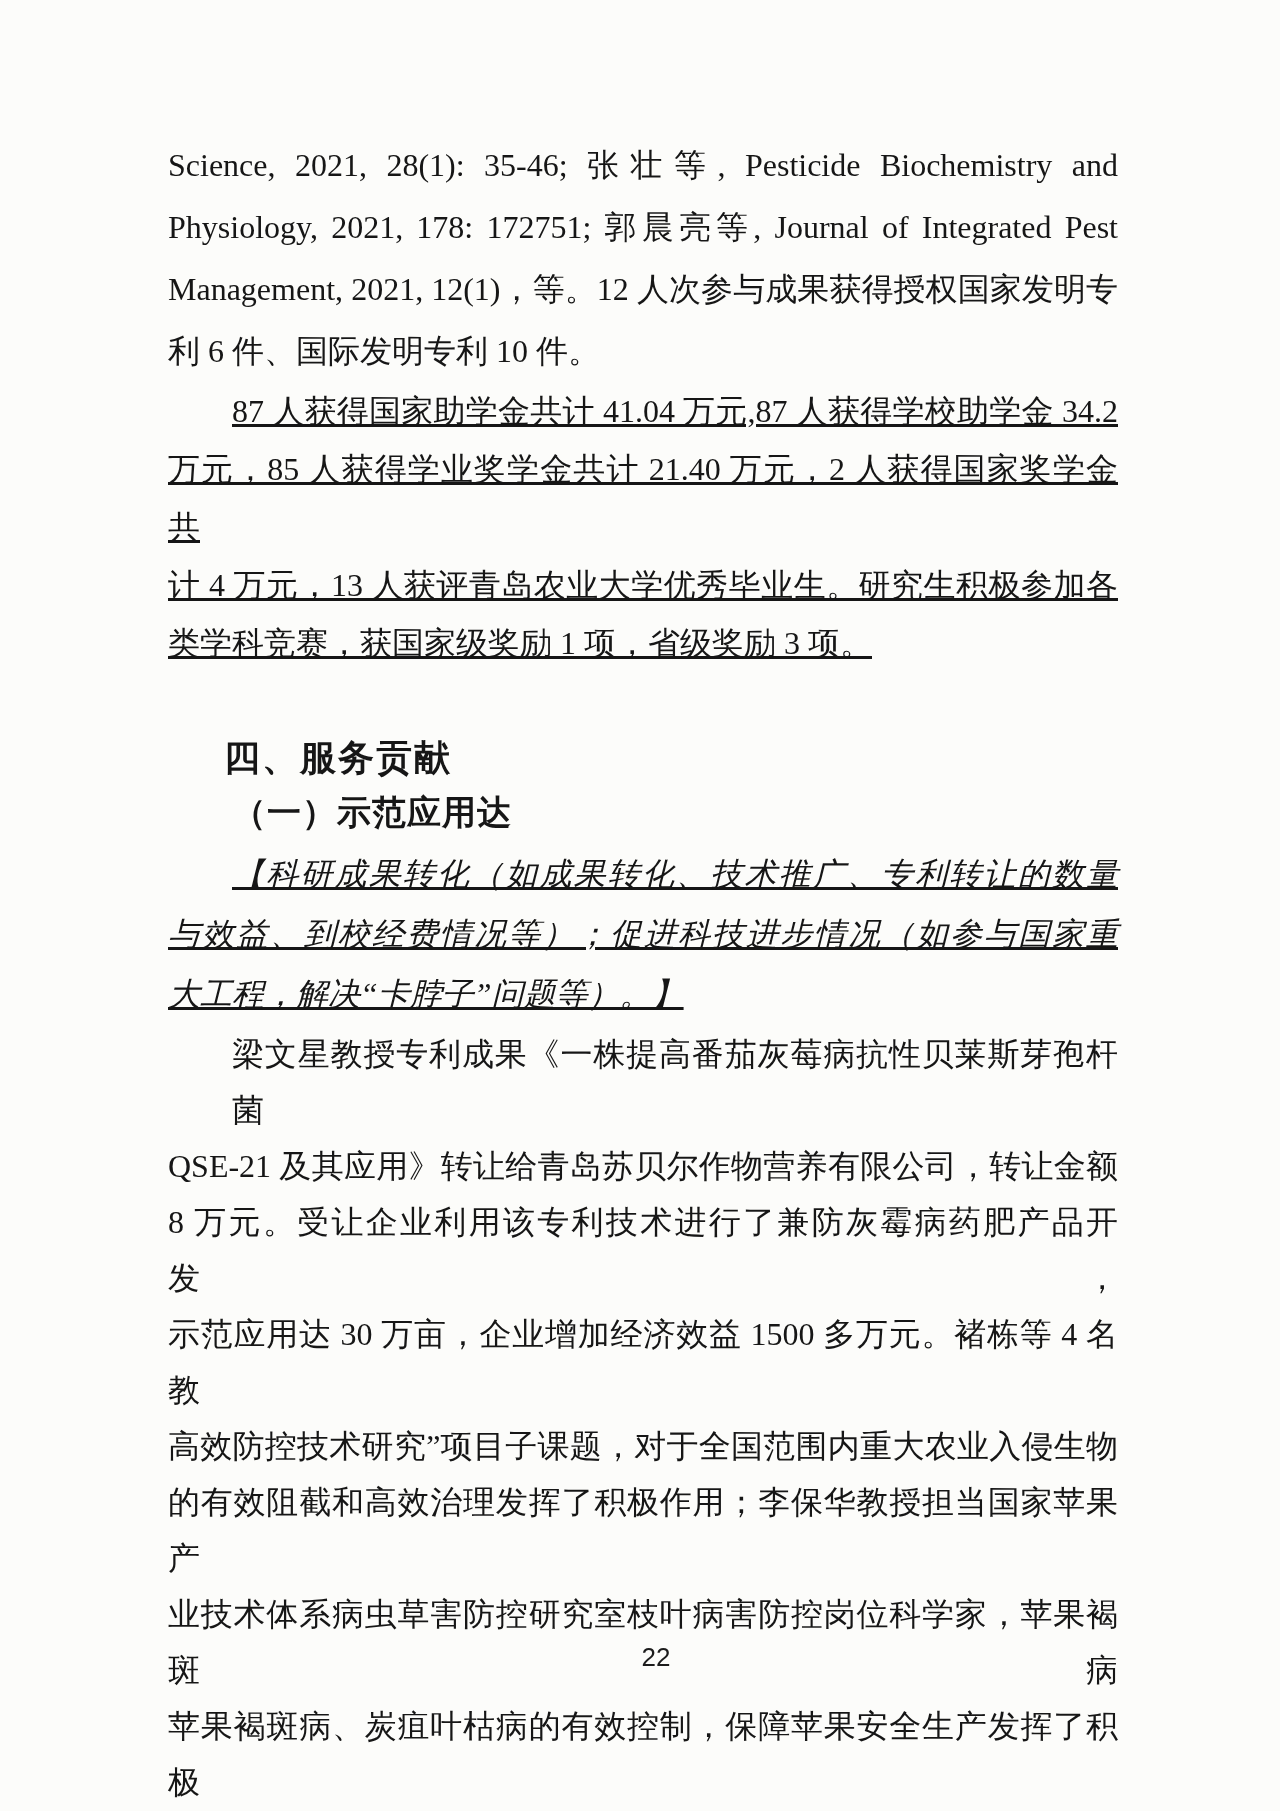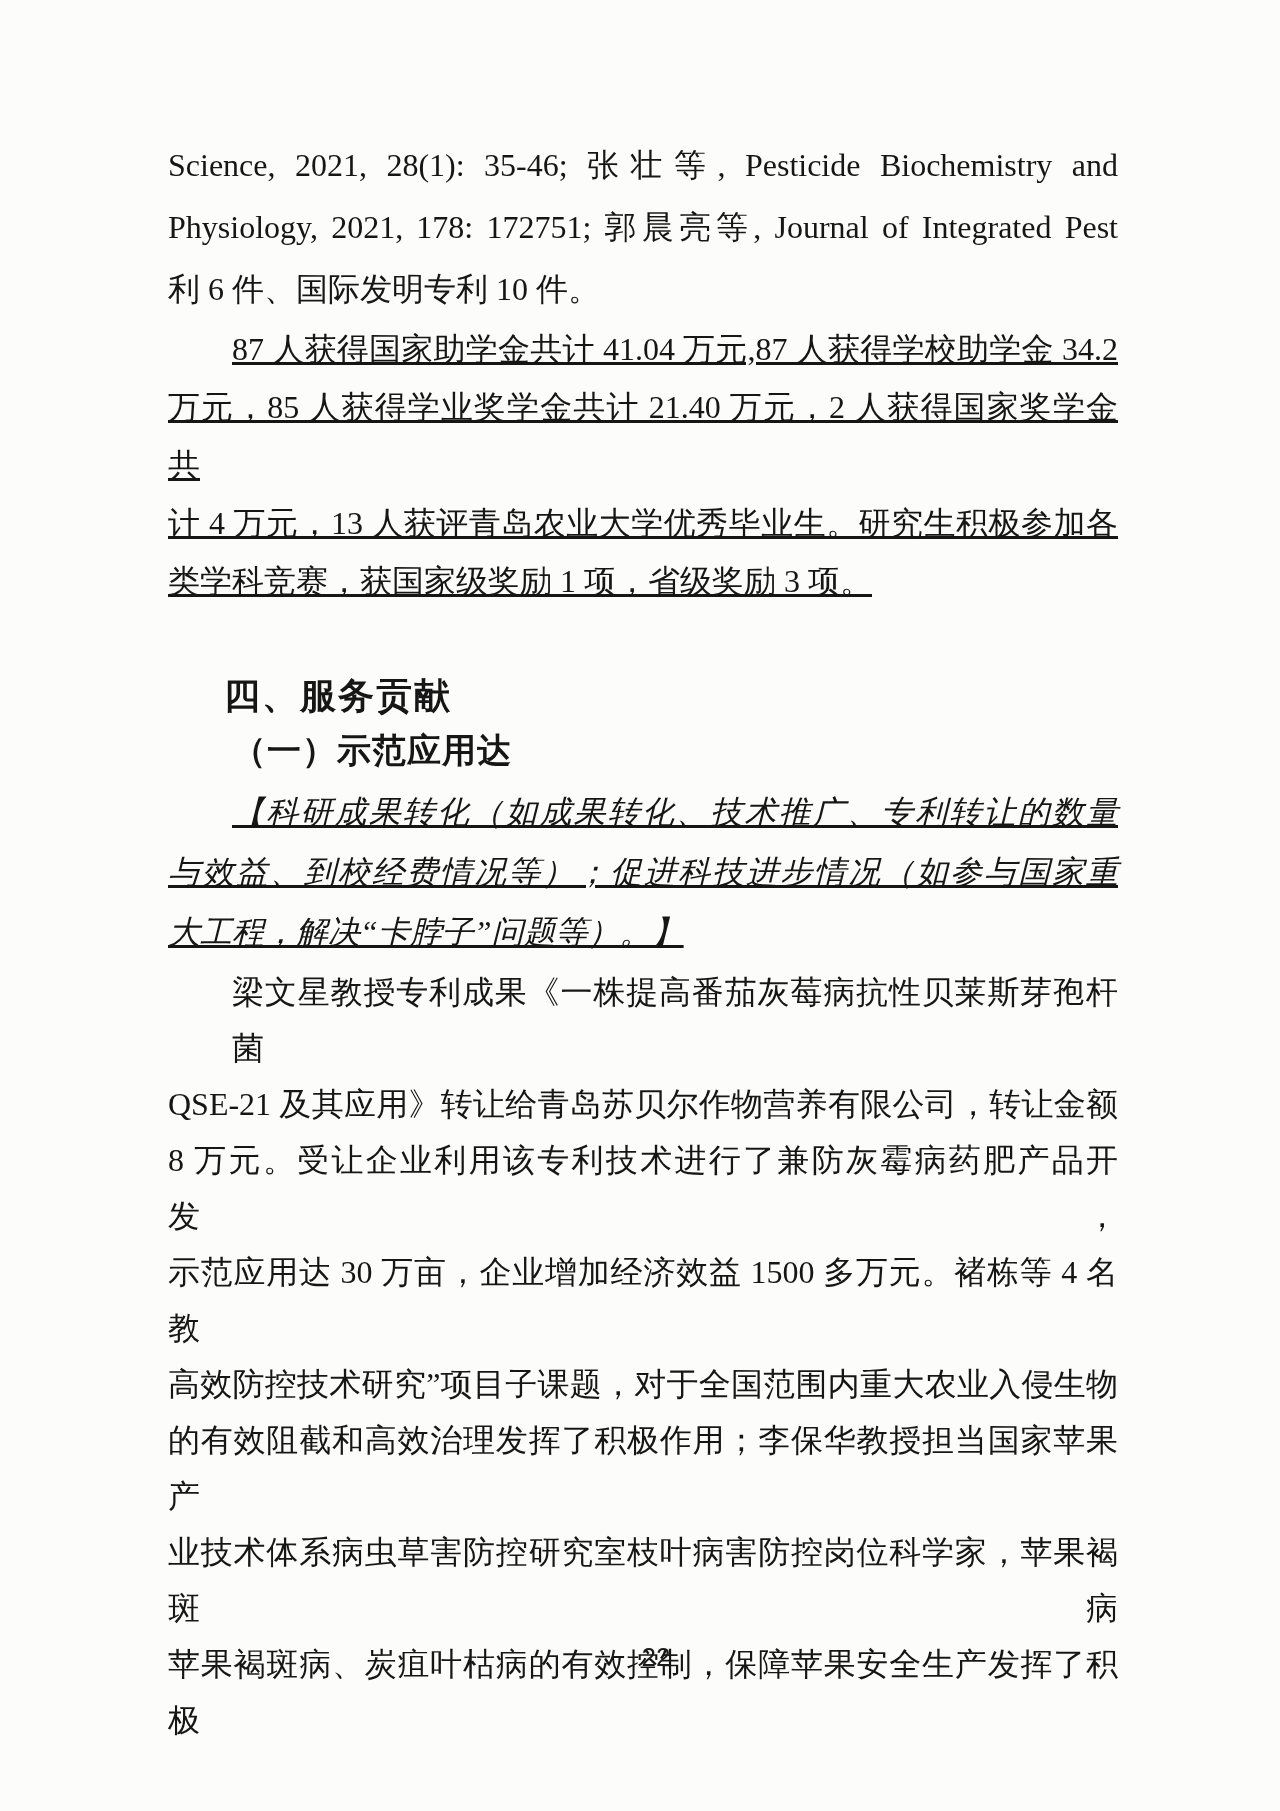--- a/index.html
+++ b/index.html
@@ -82,20 +82,21 @@
 </style>
 </head>
 <body>
 
 <div class="page">
   <div class="body">
 
     <div class="para-pub">
       <div class="line jline">Science, 2021, 28(1): 35-46; 张壮等, Pesticide Biochemistry and</div>
       <div class="line jline">Physiology, 2021, 178: 172751; 郭晨亮等, Journal of Integrated Pest</div>
+      <div class="line jline">Management, 2021, 12(1)，等。12 人次参与成果获得授权国家发明专</div>
       <div class="line eline">利 6 件、国际发明专利 10 件。</div>
     </div>
 
     <div class="para-sch">
       <div class="line jline indent">87 人获得国家助学金共计 41.04 万元,87 人获得学校助学金 34.2</div>
       <div class="line jline">万元，85 人获得学业奖学金共计 21.40 万元，2 人获得国家奖学金共</div>
       <div class="line jline">计 4 万元，13 人获评青岛农业大学优秀毕业生。研究生积极参加各</div>
       <div class="line eline">类学科竞赛，获国家级奖励 1 项，省级奖励 3 项。</div>
     </div>
 

